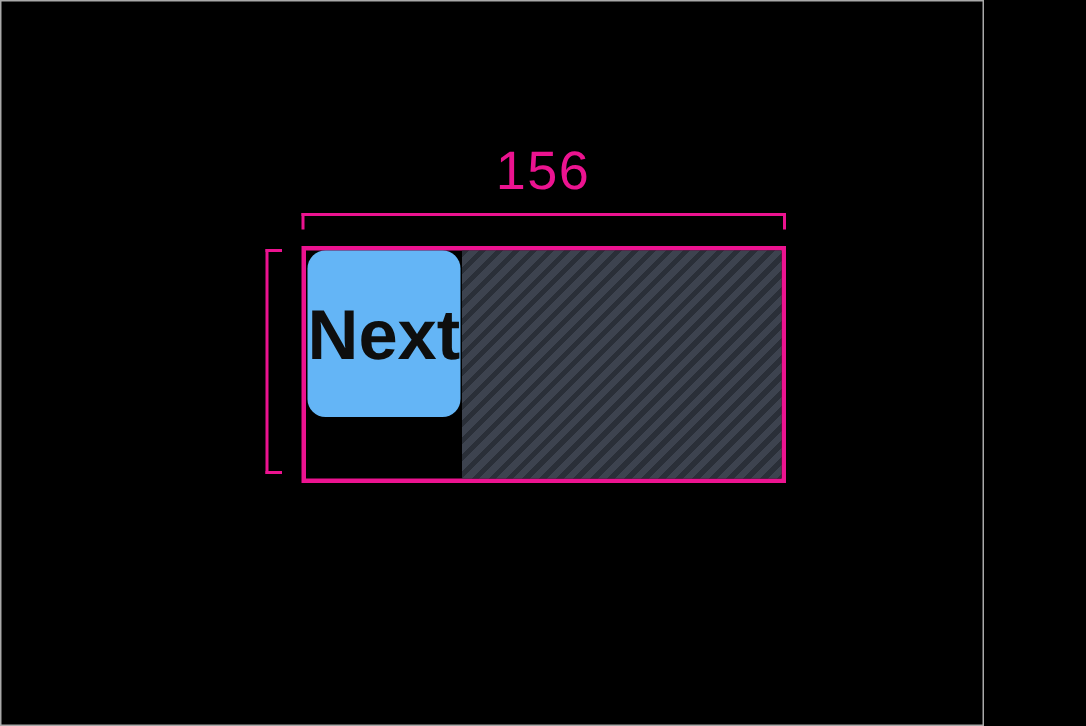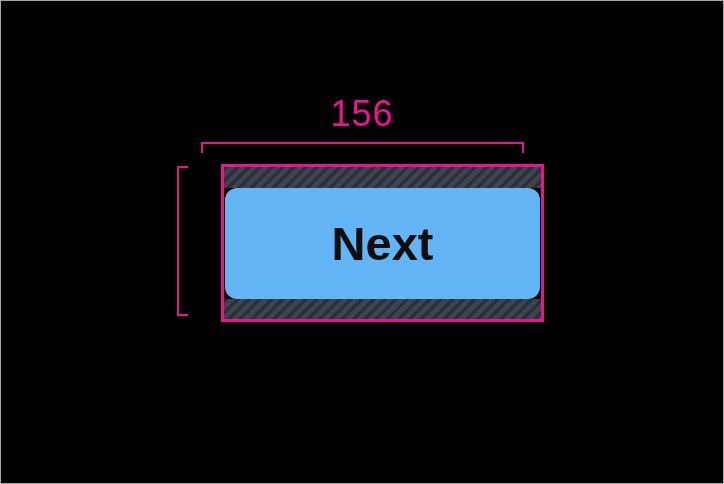--- a/index.html
+++ b/index.html
@@ -3,21 +3,21 @@
 <meta charset="utf-8">
 <style>
   html, body {
     margin: 0;
     padding: 0;
     background: #000;
     font-family: "Liberation Sans", sans-serif;
   }
   .stage {
     position: relative;
-    width: 724px;
+    width: 656px;
     height: 484px;
     box-sizing: border-box;
     background: #000000;
     border: 1px solid #a9a9a9;
     overflow: hidden;
   }
   
   .dim-label {
     position: absolute;
     color: #ec1390;
@@ -60,23 +60,21 @@
   
   .selection-box {
     position: absolute;
     left: 200px;
     top: 163px;
     width: 323px;
     height: 158px;
     box-sizing: border-box;
     border: 3px solid #ec1390;
     display: flex;
-    flex-direction: column;
     box-shadow: inset 0 0 0 1px rgba(0,0,0,0.35);
-    margin-left: 20px;
   }
   
   .hatch {
     background: repeating-linear-gradient(
       135deg,
       #2a2f38 0px, #2a2f38 3.5px,
       #3d434f 3.5px, #3d434f 8px
     );
   }
   .hatch-top { height: 21px; }

